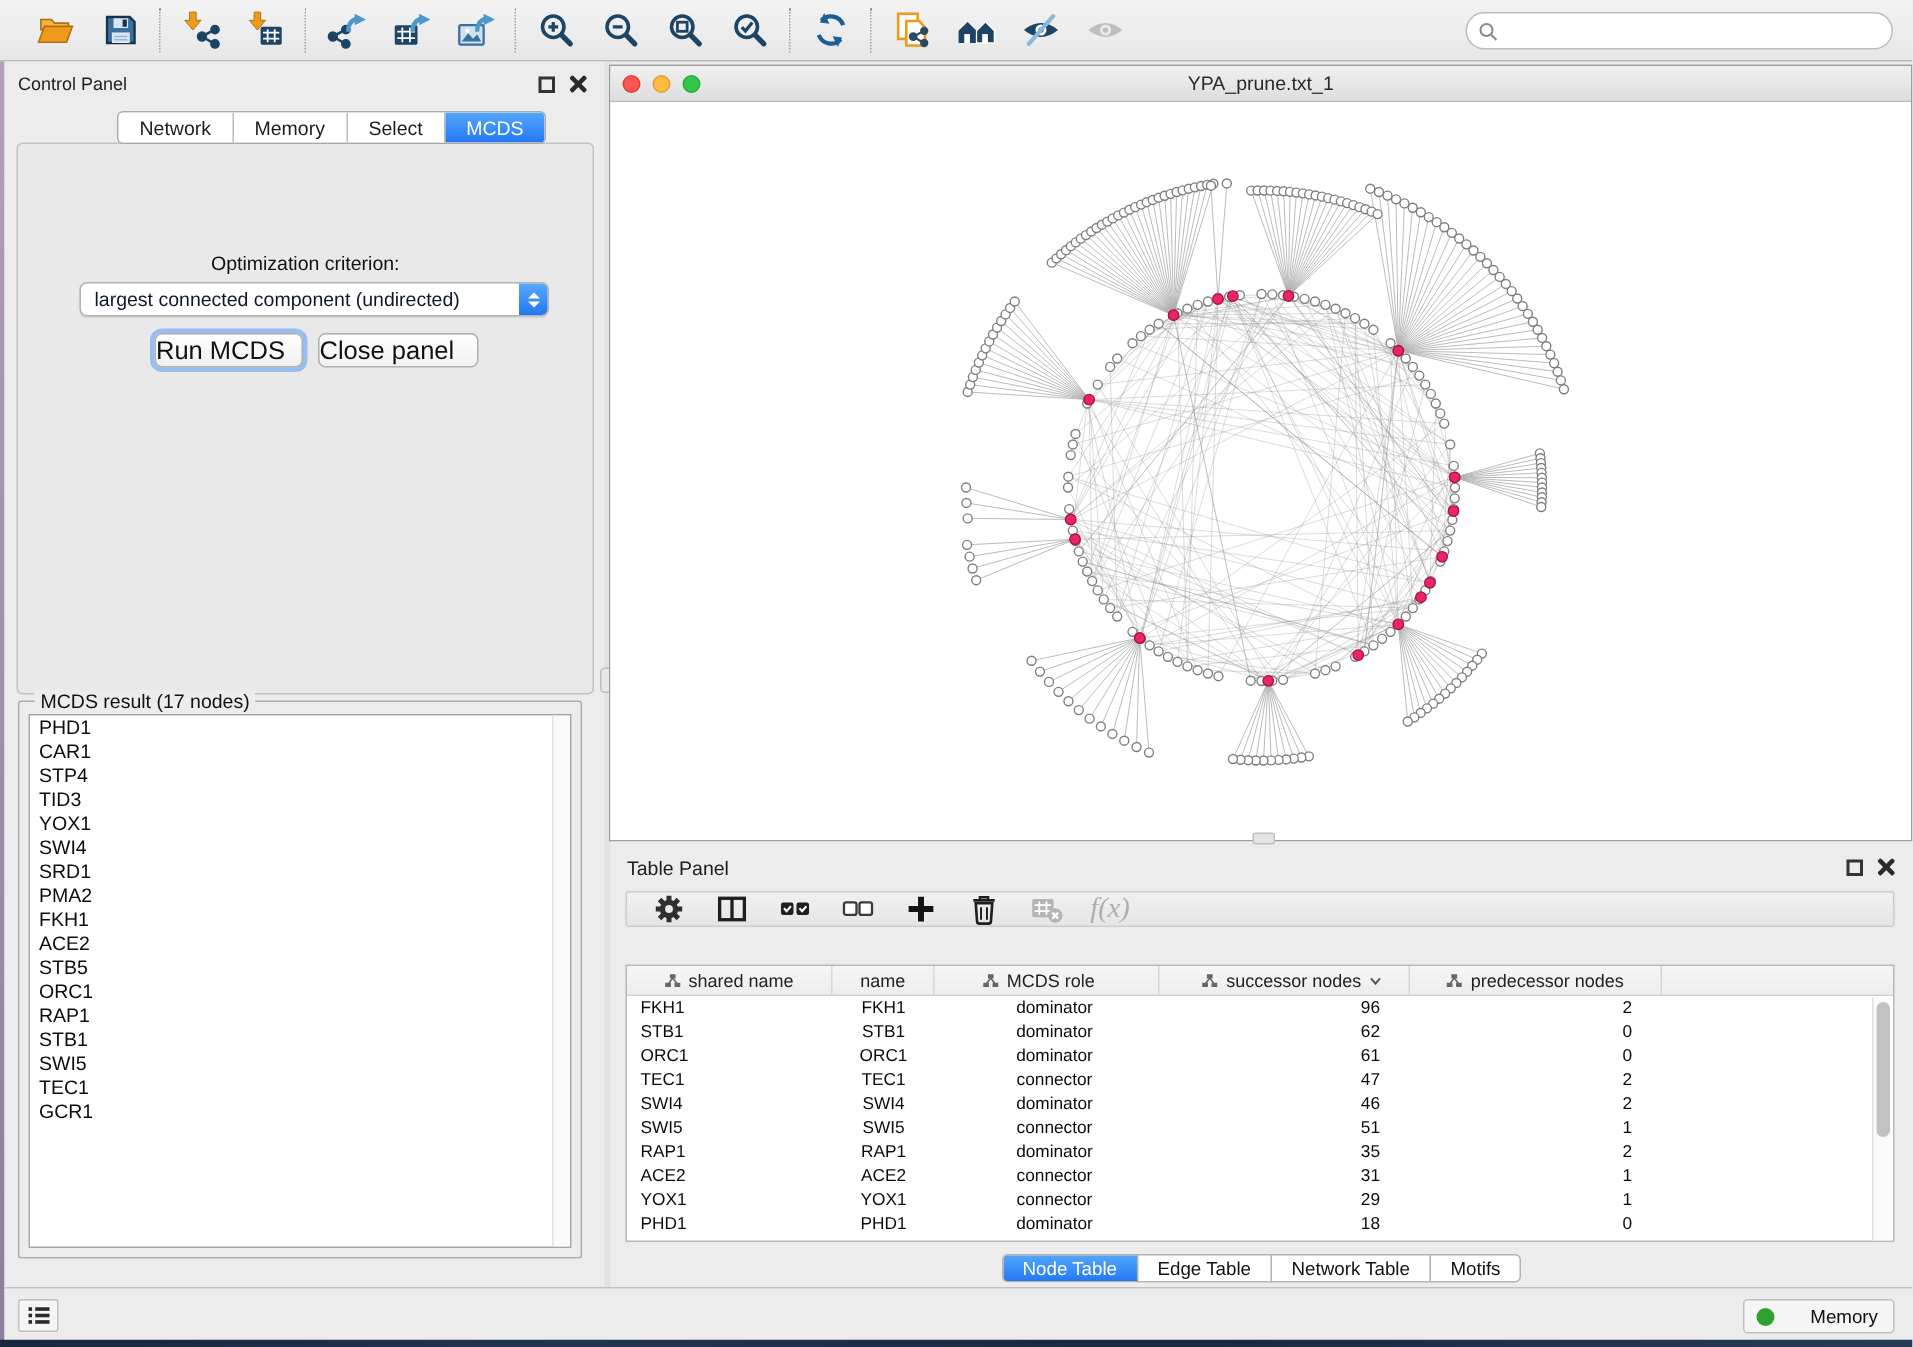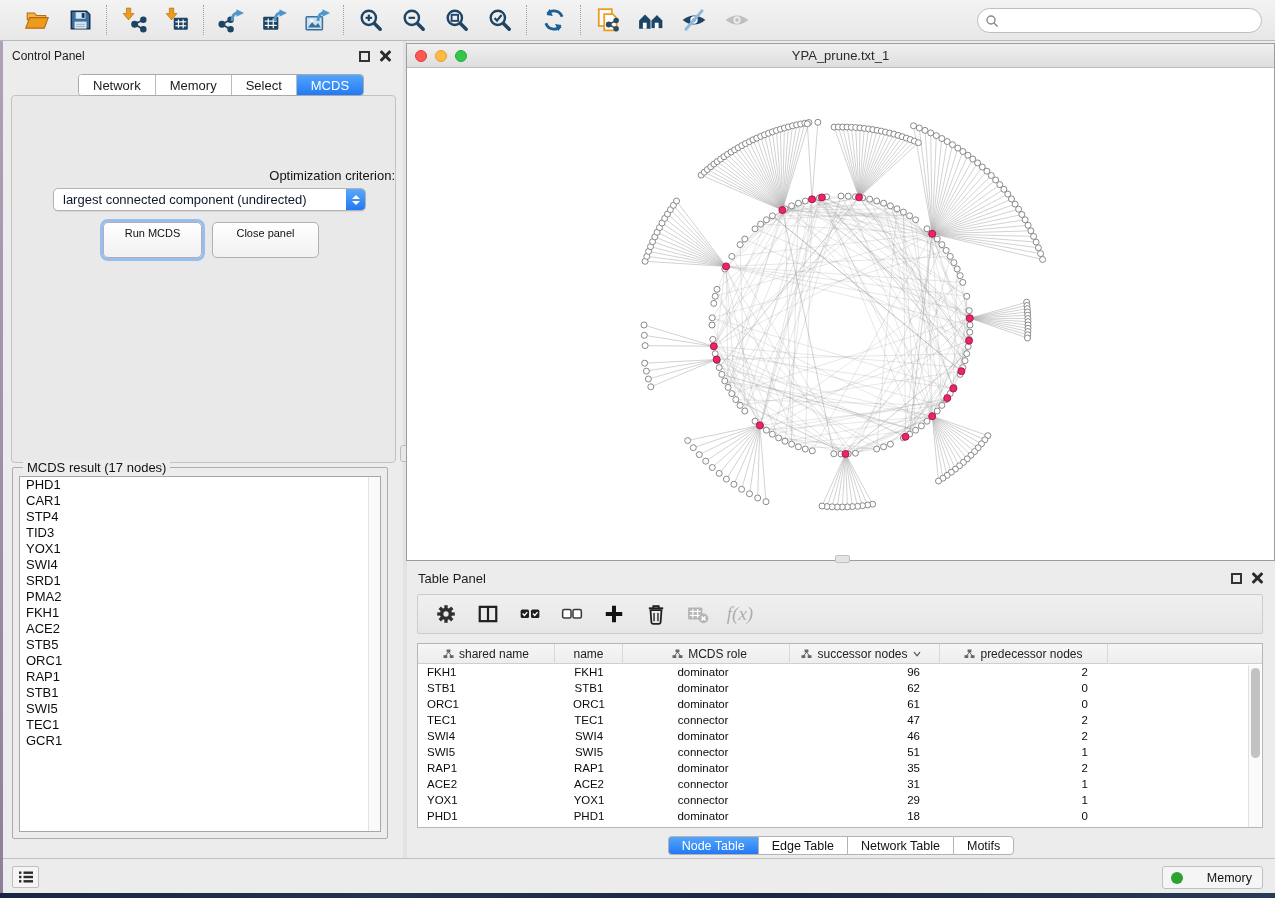--- a/index.html
+++ b/index.html
@@ -35,32 +35,32 @@
   .close-btn:after { transform:rotate(-45deg); }
 
   #cp-tabs { position:absolute; left:75px; top:33px; height:22px; display:flex;
     border:1px solid #a9a9a9; border-radius:4px; background:#fff; overflow:hidden; z-index:3; }
   .cp-tab { padding:0 14px; font-size:13px; color:#1b1b1b; display:flex; align-items:center; border-right:1px solid #bcbcbc; cursor:pointer; background:#fff; }
   .cp-tab:last-child { border-right:none; }
   .cp-tab.active { background:linear-gradient(#53a6fb,#2479f4); color:#fff; }
 
   #cp-box { position:absolute; left:8px; top:54px; width:385px; height:368px;
     background:#e9e9e9; border:1px solid #c2c2c2; border-radius:4px; }
-  #opt-label { position:absolute; left:0; width:100%; top:72px; text-align:right; font-size:13px; color:#111; }
+  #opt-label { position:absolute; left:0; width:100%; top:72px; text-align:center; font-size:13px; color:#111; }
   #opt-select { position:absolute; left:41px; top:92px; width:313px; height:23px; background:#fff;
     border:1px solid #b3b3b3; border-radius:5px; display:flex; align-items:center; cursor:pointer;
     box-shadow:0 1px 1px rgba(0,0,0,.08); }
   #opt-select .sel-text { flex:1; font-size:13px; padding-left:9px; color:#0f172a; white-space:nowrap; }
   #opt-stepper { width:19px; height:21px; border-radius:0 4px 4px 0; background:linear-gradient(#5aa9fc,#2277f3);
     display:flex; flex-direction:column; align-items:center; justify-content:center; gap:2px; }
   .chev { width:0; height:0; border-left:4px solid transparent; border-right:4px solid transparent; }
   .chev.up { border-bottom:4px solid #fff; }
   .chev.dn { border-top:4px solid #fff; }
-  .mac-btn { position:absolute; top:126px; height:36px; background:linear-gradient(#ffffff,#f1f1f1);
-    border:1px solid #b0b0b0; border-radius:5px; font-size:11px; color:#111; text-align:center; line-height:21px; cursor:pointer; }
+  .mac-btn { position:absolute; top:126px; height:23px; background:linear-gradient(#ffffff,#f1f1f1);
+    border:1px solid #b0b0b0; border-radius:5px; font-size:17px; color:#111; line-height:21px; cursor:pointer; }
   #run-btn { left:91px; width:99px; box-shadow:0 0 0 3px rgba(85,153,245,.55); }
   #closepanel-btn { left:200px; width:107px; }
 
   #mcds-group { position:absolute; left:9px; top:426px; width:376px; height:372px;
     border:1px solid #adadad; border-radius:2px; }
   #mcds-legend { position:absolute; left:10px; top:-8px; background:#ececec; padding:0 4px; font-size:13px; color:#111; }
   #mcds-list { position:absolute; left:6px; top:8px; right:6px; bottom:6px; background:#fff; border:1px solid #a6a6a6; overflow:hidden; }
   #mcds-scroll { position:absolute; right:0; top:0; width:12px; height:100%; background:#fafafa; border-left:1px solid #e3e3e3; }
   .mcds-item { font-size:13px; line-height:16px; padding-left:6px; color:#0d0d0d; }
 
@@ -75,21 +75,21 @@
   #net-titlebar { position:absolute; left:0; top:0; width:100%; height:24px;
     background:linear-gradient(#f0f0f0,#dedede); border-bottom:1px solid #bdbdbd; }
   .traffic { position:absolute; top:6px; width:12px; height:12px; border-radius:50%; cursor:pointer; }
   #net-title { position:absolute; width:100%; text-align:center; top:4px; font-size:13px; color:#2a2a2a; }
   #net-canvas { position:absolute; left:0; top:24px; width:867px; height:492px; background:#fff; }
 
   
   #table-panel { left:407px; top:566px; width:868px; height:292px; background:#ececec; }
   #tp-title { position:absolute; left:11px; top:5px; font-size:13px; color:#1c1c1c; }
   #tp-btns { right:12px; top:6px; }
-  #tp-toolbar { position:absolute; left:10px; top:28px; width:846px; height:40px;
+  #tp-toolbar { position:absolute; left:10px; top:28px; width:846px; height:24px;
     background:linear-gradient(#f0f0f0,#e6e6e6); border:1px solid #cccccc; border-radius:2px;
     display:flex; align-items:center; gap:18px; padding-left:16px; }
   .tpt-icon { width:24px; height:24px; display:flex; align-items:center; justify-content:center; cursor:pointer; }
   .tpt-icon.disabled { cursor:default; }
 
   #tp-table { position:absolute; left:10px; top:77px; width:846px; height:185px; background:#fff; border:1px solid #b6b6b6;padding-left:48px; }
   #tp-header { position:absolute; left:0; top:0; height:20px; width:100%; background:linear-gradient(#f6f6f6,#ededed); border-bottom:1px solid #cfcfcf; }
   .th { position:absolute; top:0; height:20px; display:flex; align-items:center; justify-content:center; gap:5px;
     font-size:12px; color:#222; border-right:1px solid #d8d8d8; cursor:pointer; }
   #tp-rows { position:absolute; left:0; top:20px; width:100%; }
@@ -1110,21 +1110,21 @@
             <line x1="5.5" y1="3" x2="8.5" y2="7" stroke="#666" stroke-width="1"></line>
   <rect x="3.6" y="0.5" width="3.8" height="2.8" fill="#666"></rect>
             <rect x="0.5" y="6.2" width="3.8" height="2.8" fill="#666"></rect>
             <rect x="6.7" y="6.2" width="3.8" height="2.8" fill="#666"></rect>
           </svg>
           <span>shared name</span>
         </div>
         <div class="th" style="left: 137px; width: 68px;">
           <span>name</span>
         </div>
-        <div class="th" style="left: 212px; width: 160px;">
+        <div class="th" style="left: 195px; width: 160px;">
           <svg width="11" height="10" viewBox="0 0 11 10">
             <line x1="5.5" y1="3" x2="2.5" y2="7" stroke="#666" stroke-width="1"></line>
             <line x1="5.5" y1="3" x2="8.5" y2="7" stroke="#666" stroke-width="1"></line>
   <rect x="3.6" y="0.5" width="3.8" height="2.8" fill="#666"></rect>
             <rect x="0.5" y="6.2" width="3.8" height="2.8" fill="#666"></rect>
             <rect x="6.7" y="6.2" width="3.8" height="2.8" fill="#666"></rect>
           </svg>
           <span>MCDS role</span>
         </div>
         <div class="th" style="left: 365px; width: 157px;">

